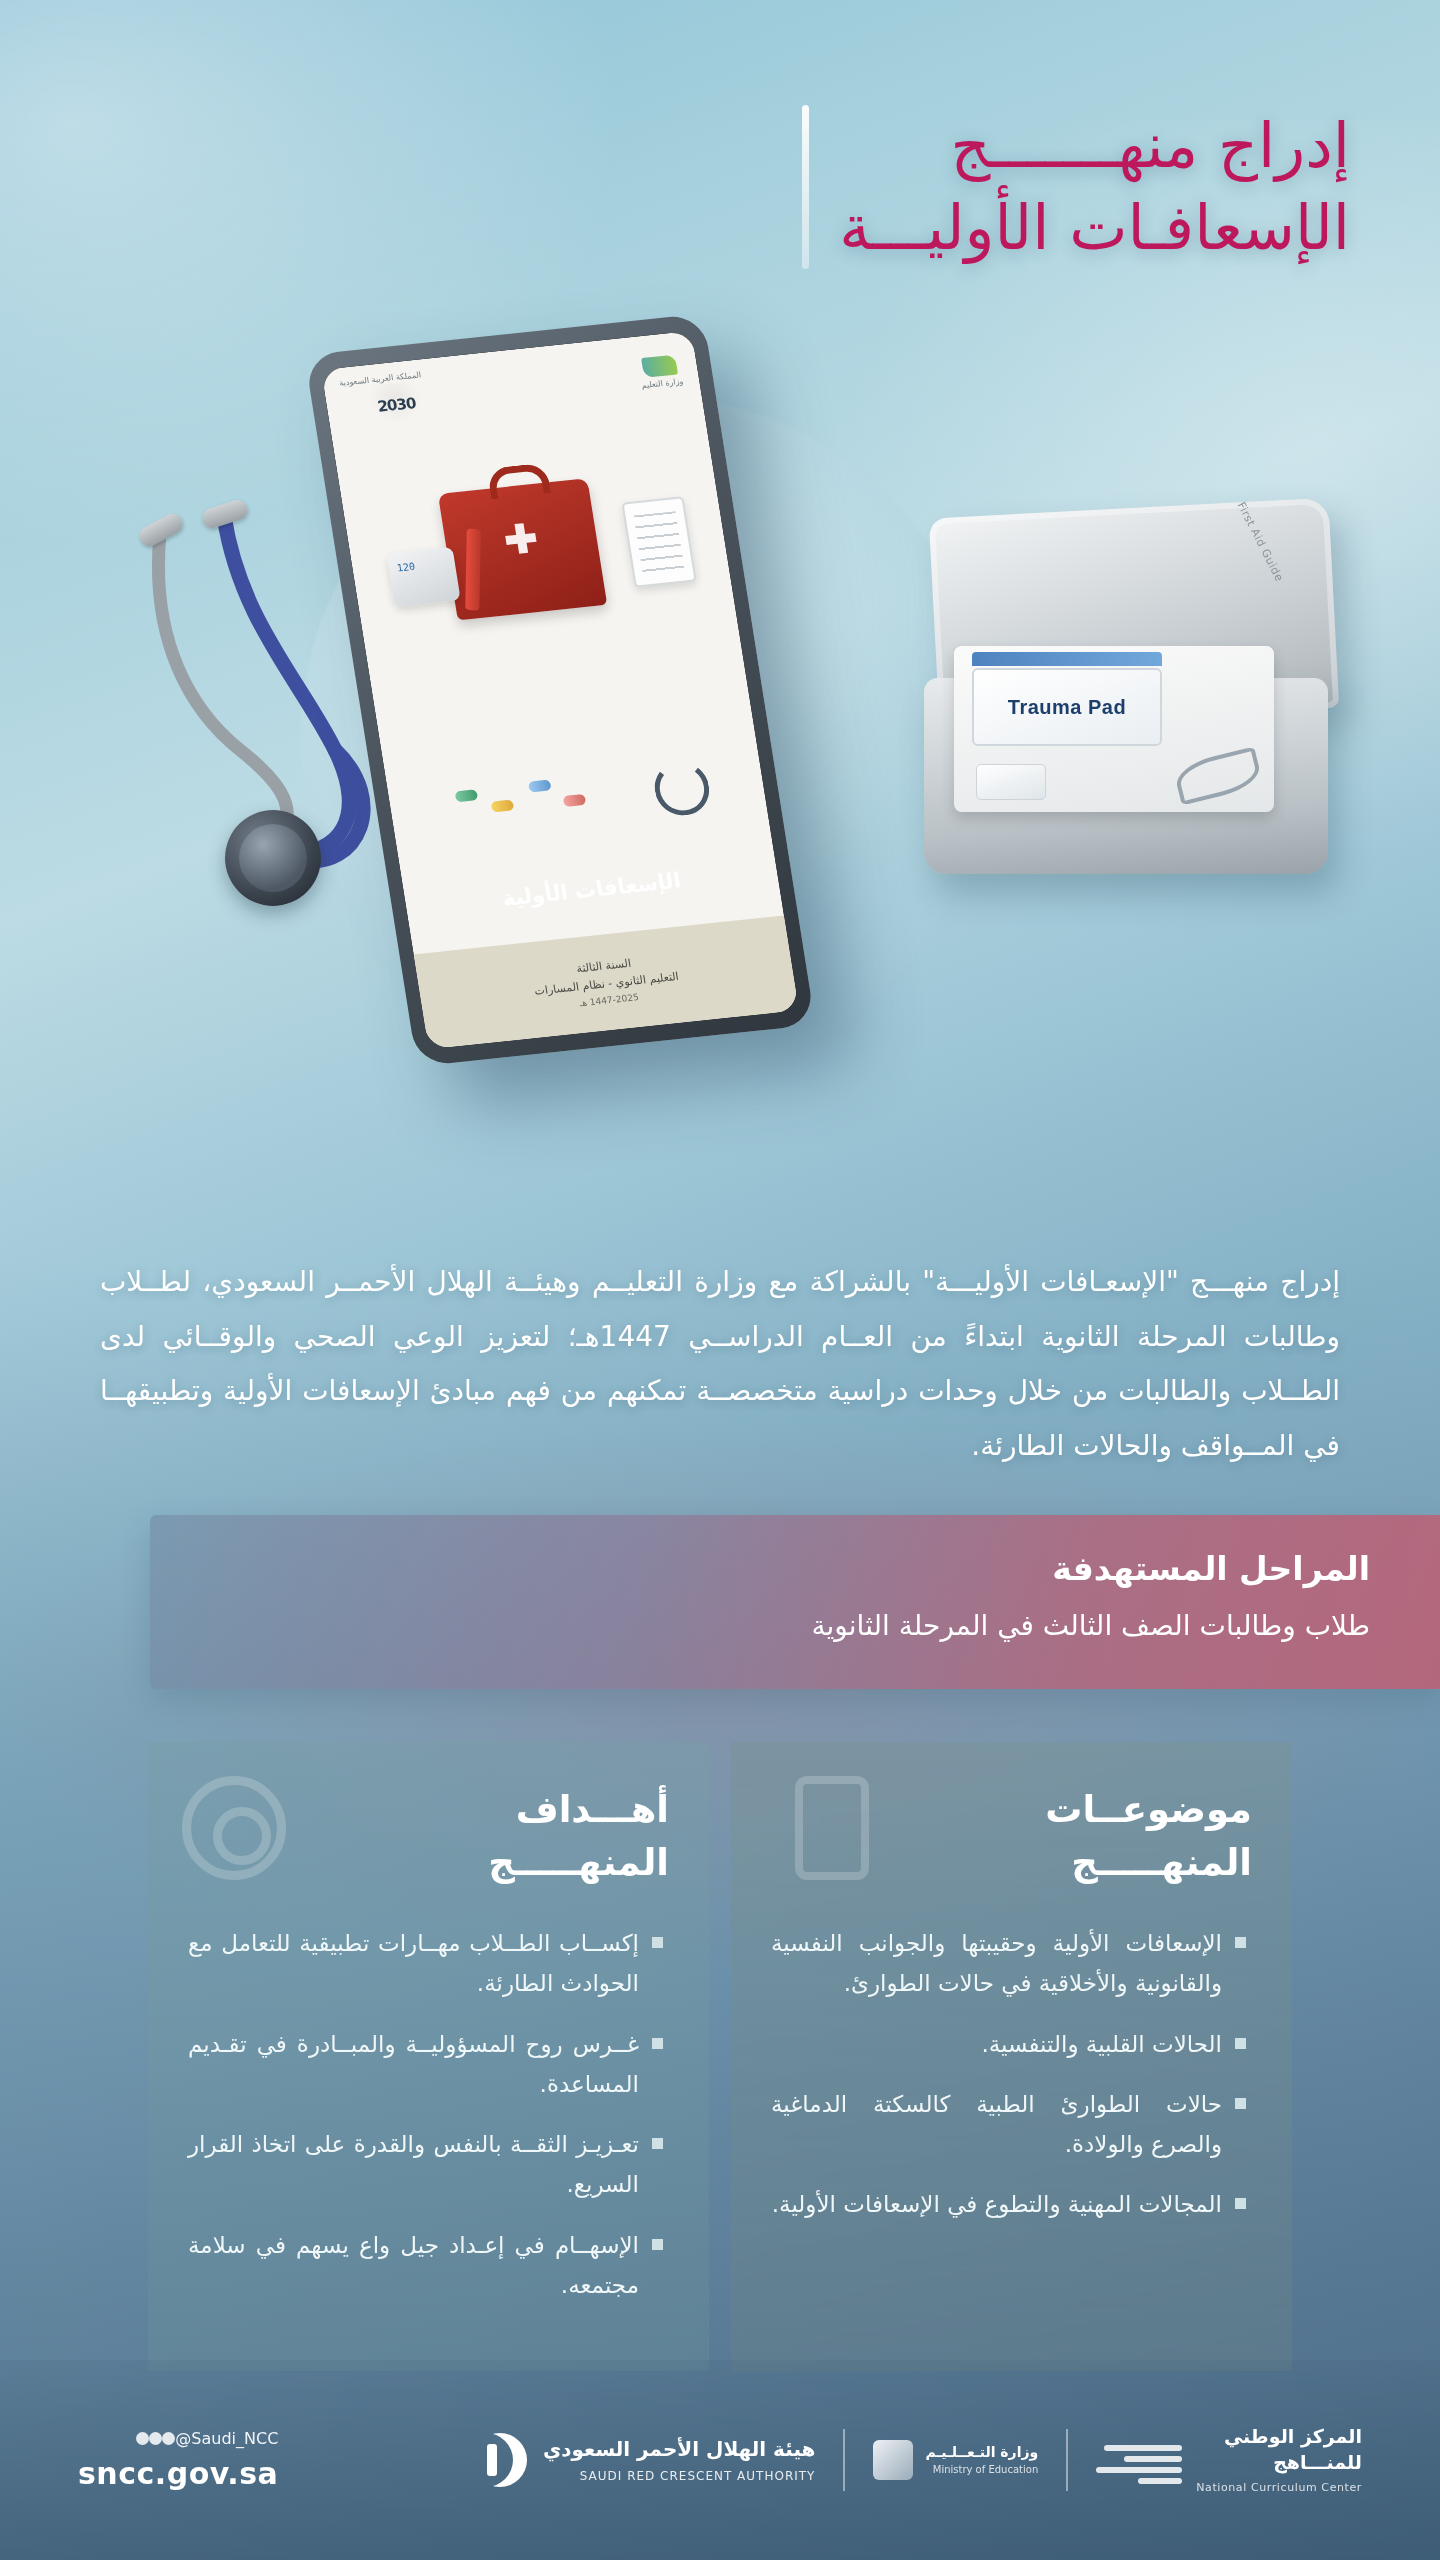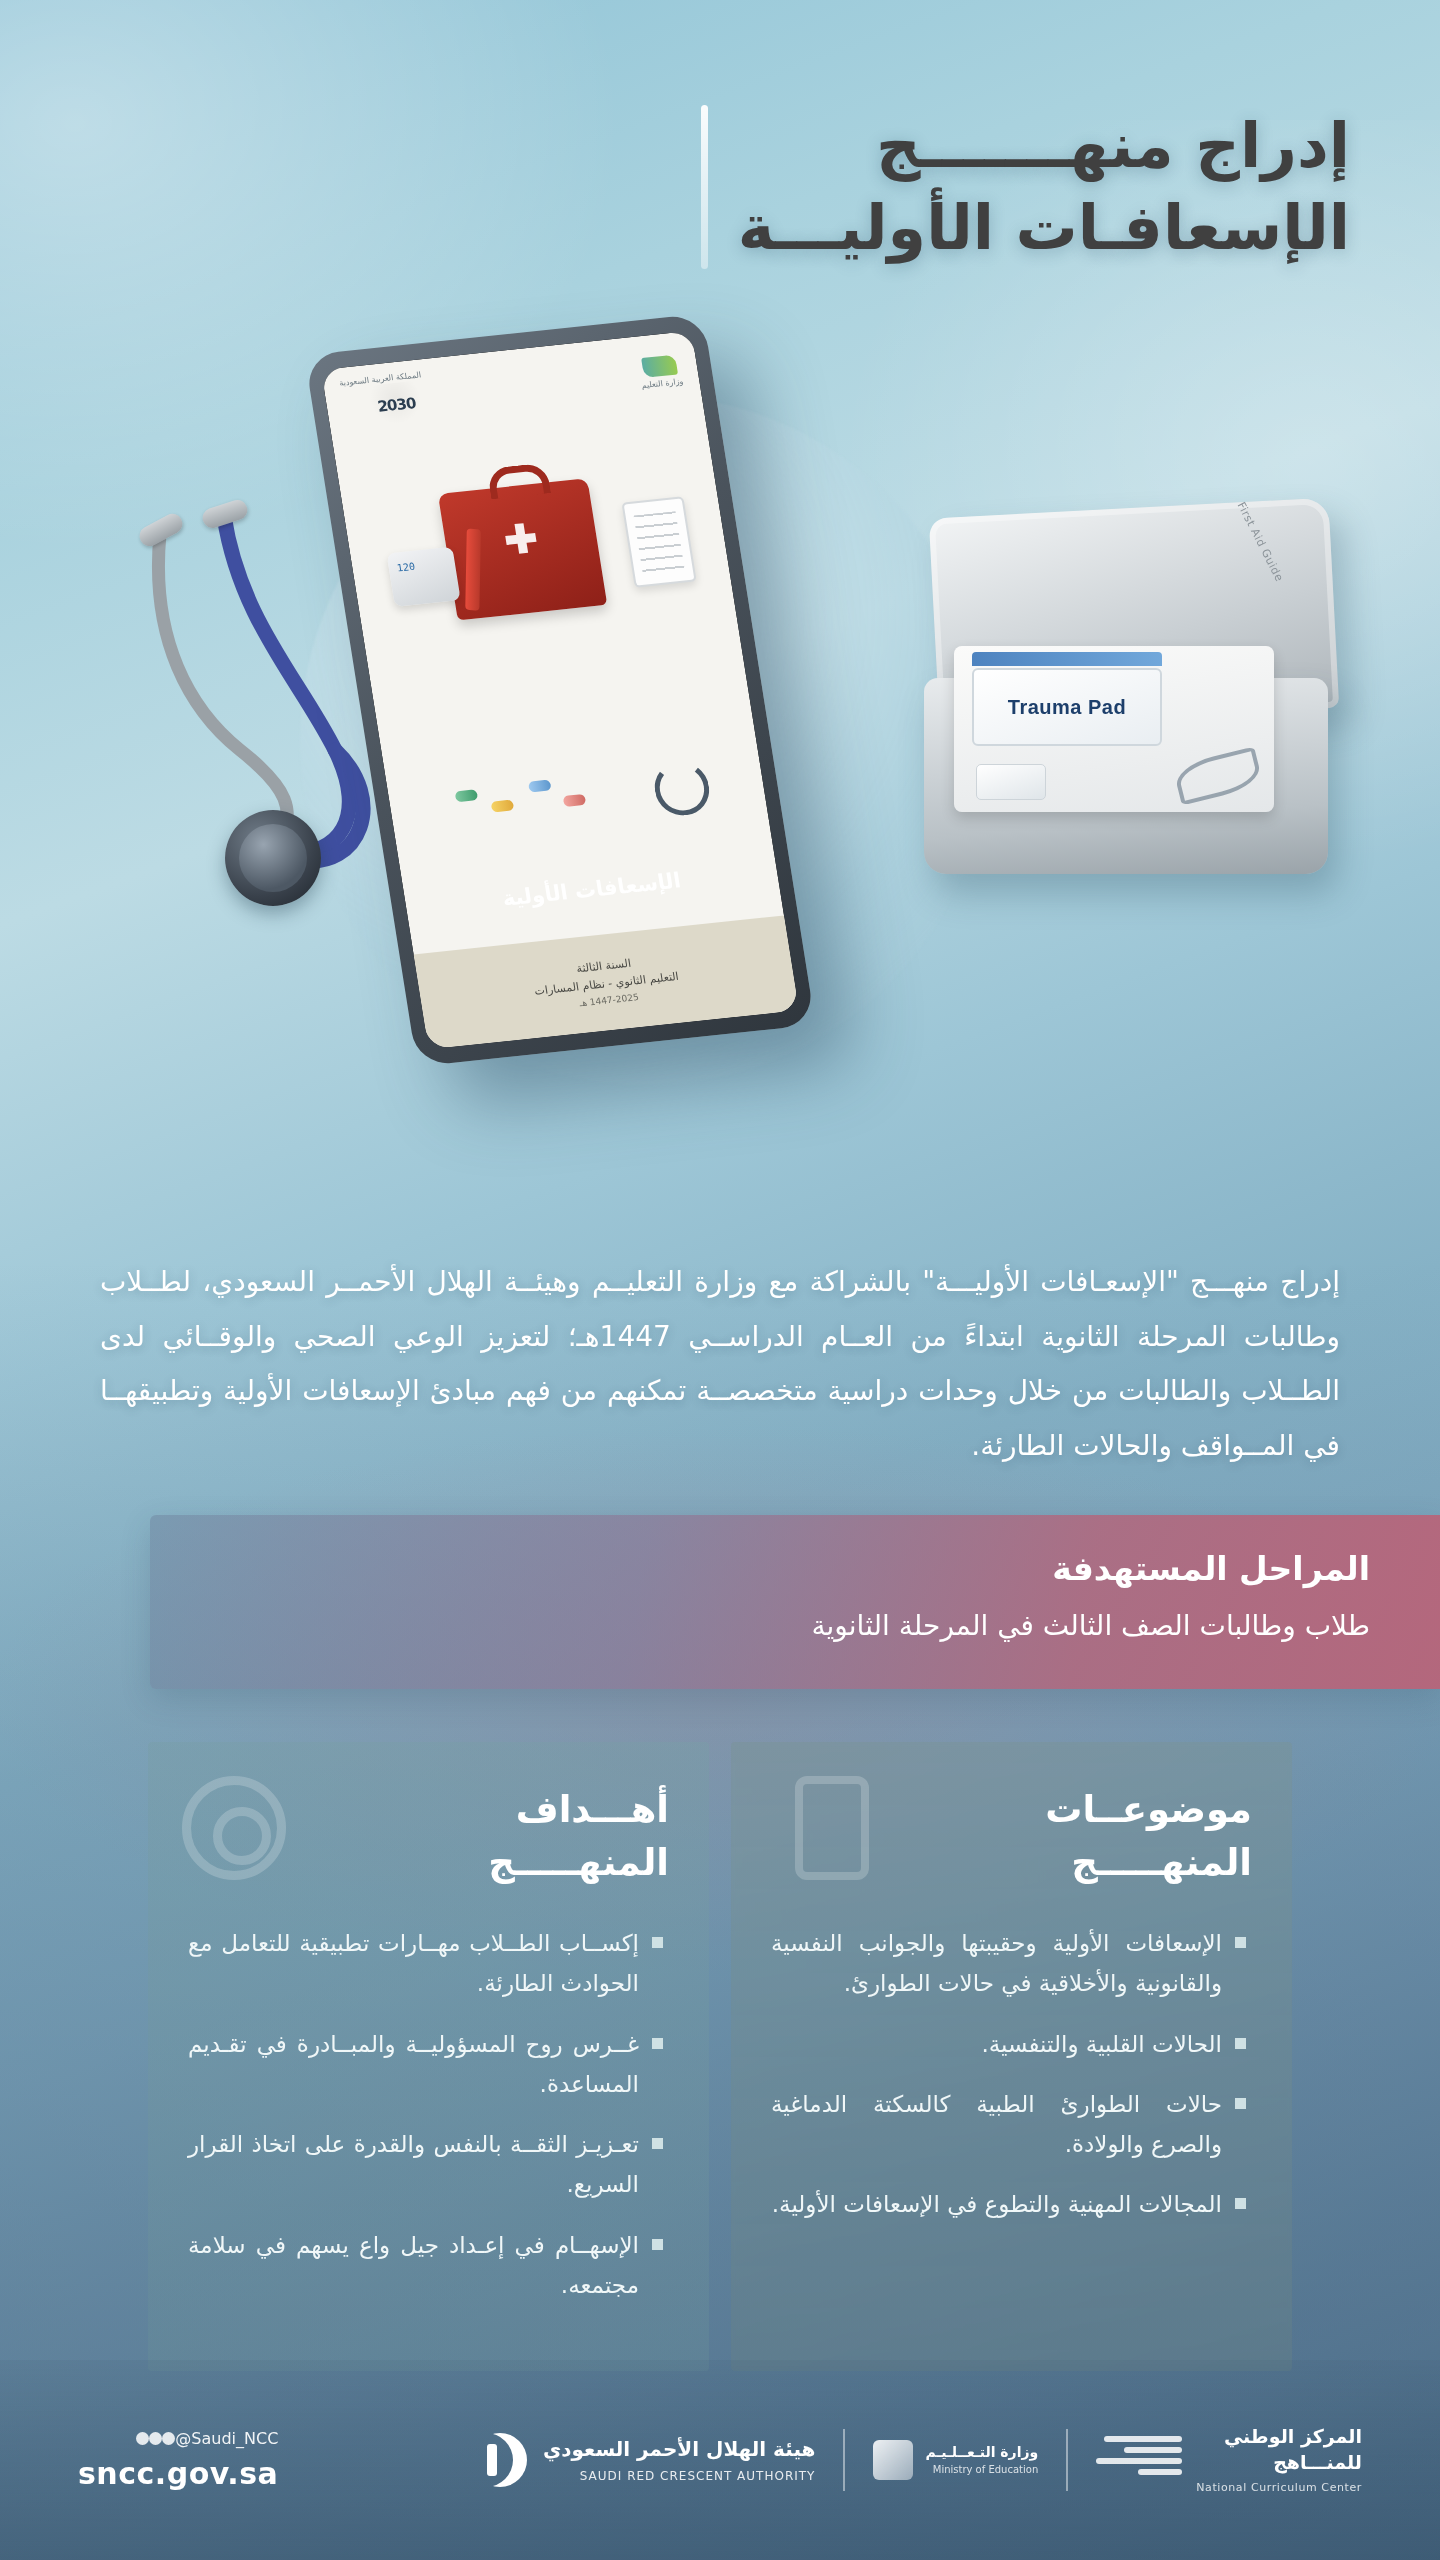--- a/index.html
+++ b/index.html
@@ -59,23 +59,23 @@
     gap: 30px;
   }
   .header-rule {
     width: 7px;
     border-radius: 4px;
     background: linear-gradient(180deg, rgba(255,255,255,.95), rgba(255,255,255,.42));
     flex: 0 0 auto;
   }
   .title-wrap { text-align: right; }
   .title-line {
-    color: #404040;
+    color: #be185d;
     font-size: 62px;
-    font-weight: bold;
+    font-weight: normal;
     line-height: 1.32;
     letter-spacing: 1px;
     text-shadow: 0 3px 16px rgba(30,70,95,.28);
     white-space: nowrap;
   }
 
   
   .hero { position: absolute; left: 0; top: 330px; width: 1440px; height: 1040px; }
 
   
@@ -506,21 +506,21 @@
     align-items: center;
     justify-content: space-between;
     padding: 0 78px;
     direction: rtl;
   }
   .footer-left {
     display: flex;
     align-items: center;
     gap: 28px;
   }
-  .ncc-logo { display: flex; align-items: flex-start; gap: 14px; }
+  .ncc-logo { display: flex; align-items: flex-end; gap: 14px; }
   .ncc-mark {
     width: 86px; height: 62px;
     display: flex; flex-direction: column; justify-content: center; gap: 5px;
   }
   .ncc-bar {
     height: 6px;
     border-radius: 3px;
     background: rgba(255,255,255,.85);
   }
   .ncc-bar:nth-child(1) { width: 78px; }

